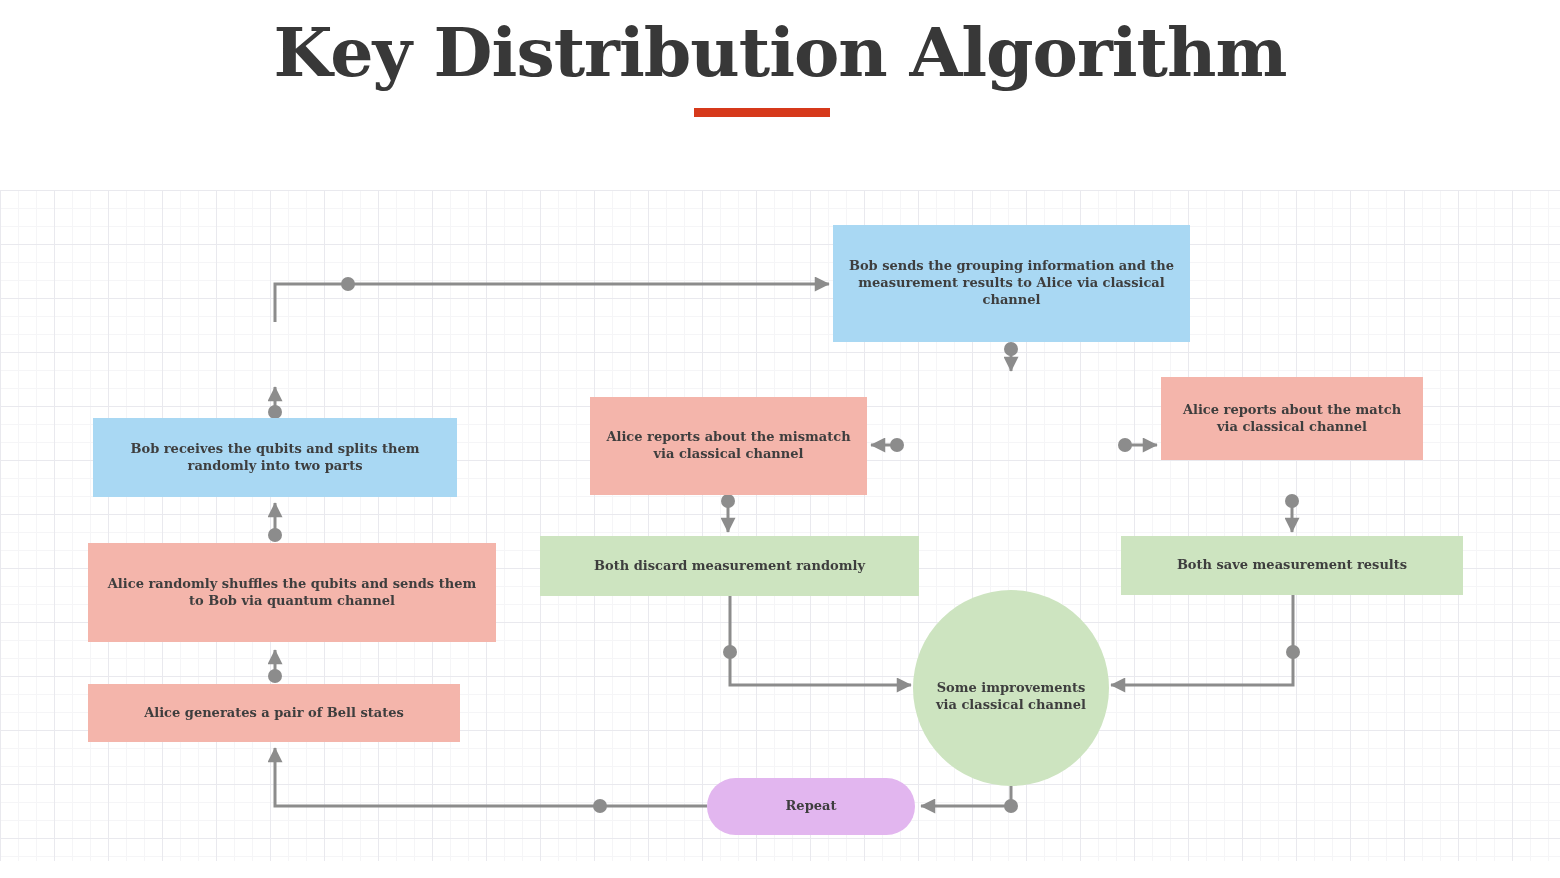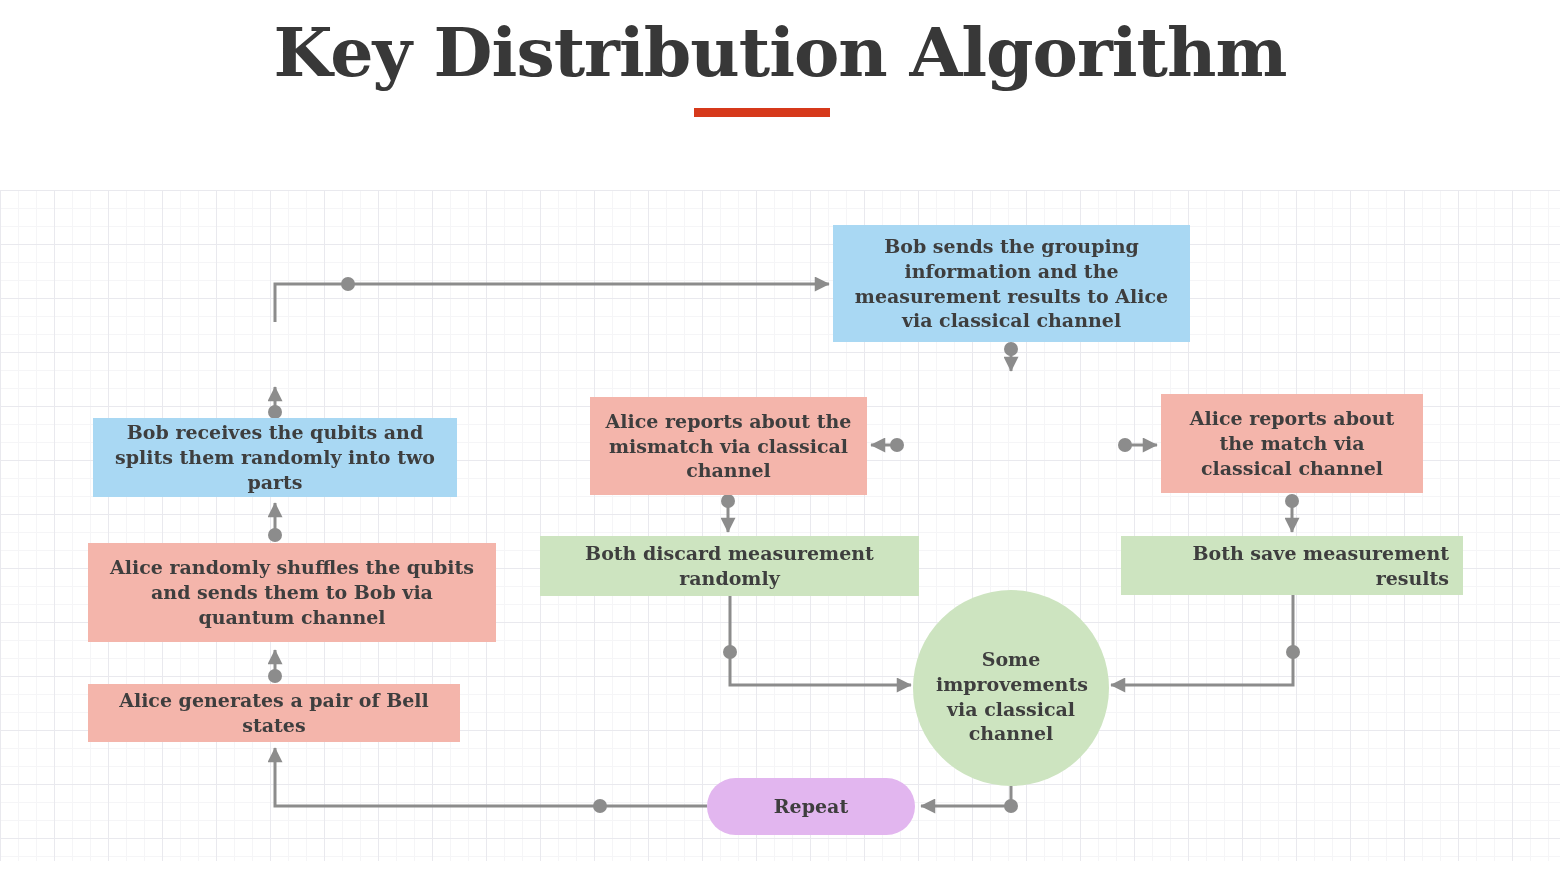--- a/index.html
+++ b/index.html
@@ -26,21 +26,21 @@
       linear-gradient(#f5f5f7 1px, transparent 1px),
       linear-gradient(90deg, #f5f5f7 1px, transparent 1px);
     background-size:54px 54px,54px 54px,18px 18px,18px 18px;
   }
   svg.wires{position:absolute;top:0;left:0;pointer-events:none;}
   .wire{stroke:#8c8c8c;stroke-width:3;fill:none;}
   .dot{fill:#8c8c8c;stroke:none;}
   .node{
     position:absolute;display:flex;align-items:center;justify-content:center;
     text-align:center;font-weight:bold;color:#3e3e3e;
-    font-size:19px;line-height:1.3;padding:4px 14px;box-sizing:border-box;
+    font-size:13px;line-height:1.3;padding:4px 14px;box-sizing:border-box;
   }
   .blue{background:#a9d8f3;}
   .pink{background:#f4b5ab;}
   .green{background:#cde4c0;}
   .purple{background:#e2b6ef;}
   .diamond{clip-path:polygon(50% 0,100% 50%,50% 100%,0 50%);padding:0;}
   .diamond .inner{width:160px;}
   .circle{border-radius:50%;padding:0;}
   .circle .inner{width:150px;margin-top:17px;}
   .pill{border-radius:29px;}
@@ -131,21 +131,21 @@
 
   <div class="node blue" style="left:833px;top:225px;width:357px;height:117px;">
     <span>Bob sends the grouping information and the measurement results to Alice via classical channel</span>
   </div>
 
 
   <div class="node pink" style="left:590px;top:397px;width:277px;height:98px;">
     <span>Alice reports about the mismatch via classical channel</span>
   </div>
 
-  <div class="node pink" style="left:1161px;top:394px;width:262px;height:99px;">
+  <div class="node pink" style="left:1161px;top:377px;width:262px;height:83px;">
     <span>Alice reports about the match via classical channel</span>
   </div>
 
   <div class="node green" style="left:540px;top:536px;width:379px;height:60px;">
     <span>Both discard measurement randomly</span>
   </div>
 
   <div class="node green" style="left:1121px;top:536px;width:342px;height:59px;text-align:right;">
     <span>Both save measurement results</span>
   </div>

